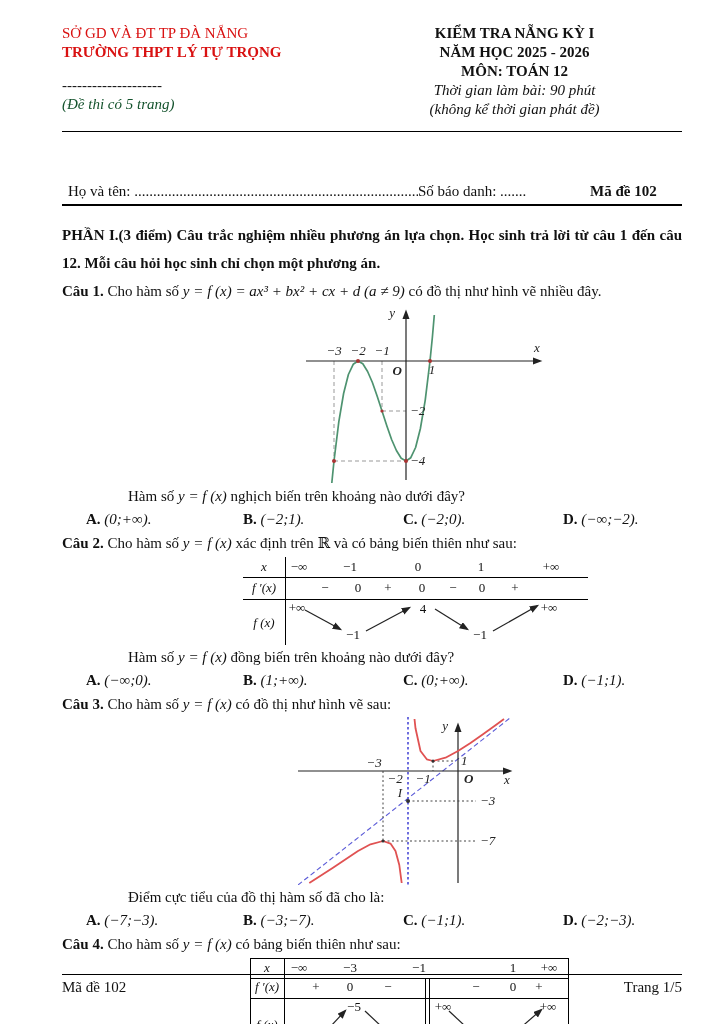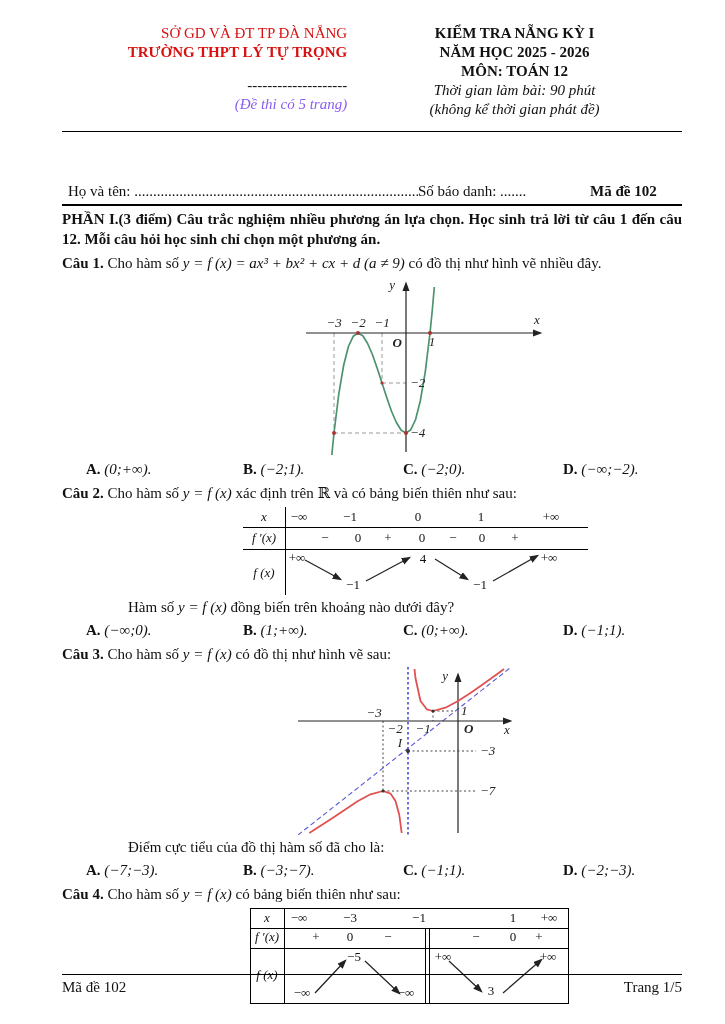--- a/index.html
+++ b/index.html
@@ -1,34 +1,34 @@
 <!DOCTYPE html>
 <html><head>
 <meta charset="utf-8">
 <style>
   html,body{margin:0;padding:0;background:#fff;}
   .page{position:relative;width:725px;height:1024px;background:#fff;overflow:hidden;
         font-family:"Liberation Serif","DejaVu Serif",serif;font-size:15px;color:#111;
         padding:24px 43px 0 62px;box-sizing:border-box;}
   .hdr{display:flex;}
-  .hdr-left{width:46%;text-align:right;color:#d91111;}
+  .hdr-left{width:46%;text-align:left;color:#d91111;}
   .hdr-left .l1{font-weight:normal;}
   .hdr-left .l2{font-weight:bold;}
   .hdr-left .dash{color:#111;margin-top:14px;}
-  .hdr-left .note{color:#8b5cf6;font-style:italic;font-family:Liberation Serif, serif;}
+  .hdr-left .note{color:#14532d;font-style:italic;font-family:Liberation Serif, serif;}
   .hdr-right{flex:1;text-align:center;color:#111;}
   .hdr-right .b{font-weight:bold;}
   .hdr-right .i{font-style:italic;}
   .hdr div{line-height:19px;}
   .student{display:flex;align-items:baseline;margin-top:12px;border-top:1px solid #000;
            border-bottom:2px solid #000;padding:3px 0 4px 6px;}
   .student .s-name{flex:1;overflow:hidden;white-space:nowrap;}
   .student .s-id{width:172px;white-space:nowrap;margin-top:48px;}
   .student .s-code{width:92px;font-weight:bold;white-space:nowrap;}
-  .part-heading{font-weight:bold;margin-top:3px;line-height:20px;text-align:justify;}
+  .part-heading{font-weight:bold;margin-top:15px;line-height:28px;text-align:justify;}
   .q-intro{margin-top:4px;line-height:21px;}
   .q-label{font-weight:bold;}
   .math{font-style:italic;}
   .q-line{padding-left:66px;line-height:20px;margin-top:2px;}
   .opts{display:flex;padding-left:24px;line-height:20px;margin-top:3px;}
   .opt{width:160px;}
   .opt:first-child{width:157px;}
   .opt:last-child{width:auto;}
   .opt-letter{font-weight:bold;}
   svg text{font-family:"Liberation Serif","DejaVu Serif",serif;font-size:13px;font-style:italic;fill:#222;}
@@ -109,20 +109,23 @@
     <text x="236" y="48">x</text>
     <text x="104" y="71" text-anchor="end" font-weight="bold">O</text>
     <text x="36" y="51" text-anchor="middle">−3</text>
     <text x="60" y="51" text-anchor="middle">−2</text>
     <text x="84" y="51" text-anchor="middle">−1</text>
     <text x="134" y="70" text-anchor="middle">1</text>
     <text x="112" y="111">−2</text>
     <text x="112" y="161">−4</text>
   </svg>
 
+  <div class="q-line">
+    <span>Hàm số </span><span class="math">y = f (x)</span><span> nghịch biến trên khoảng nào dưới đây?</span>
+  </div>
   <div class="opts">
     <div class="opt"><span class="opt-letter">A.</span> <span class="math">(0;+∞).</span></div>
     <div class="opt"><span class="opt-letter">B.</span> <span class="math">(−2;1).</span></div>
     <div class="opt"><span class="opt-letter">C.</span> <span class="math">(−2;0).</span></div>
     <div class="opt"><span class="opt-letter">D.</span> <span class="math">(−∞;−2).</span></div>
   </div>
 
   <div class="q-intro">
     <span class="q-label">Câu 2.</span><span> Cho hàm số </span><span class="math">y = f (x)</span><span> xác định trên ℝ và có bảng biến thiên như sau:</span>
   </div>

